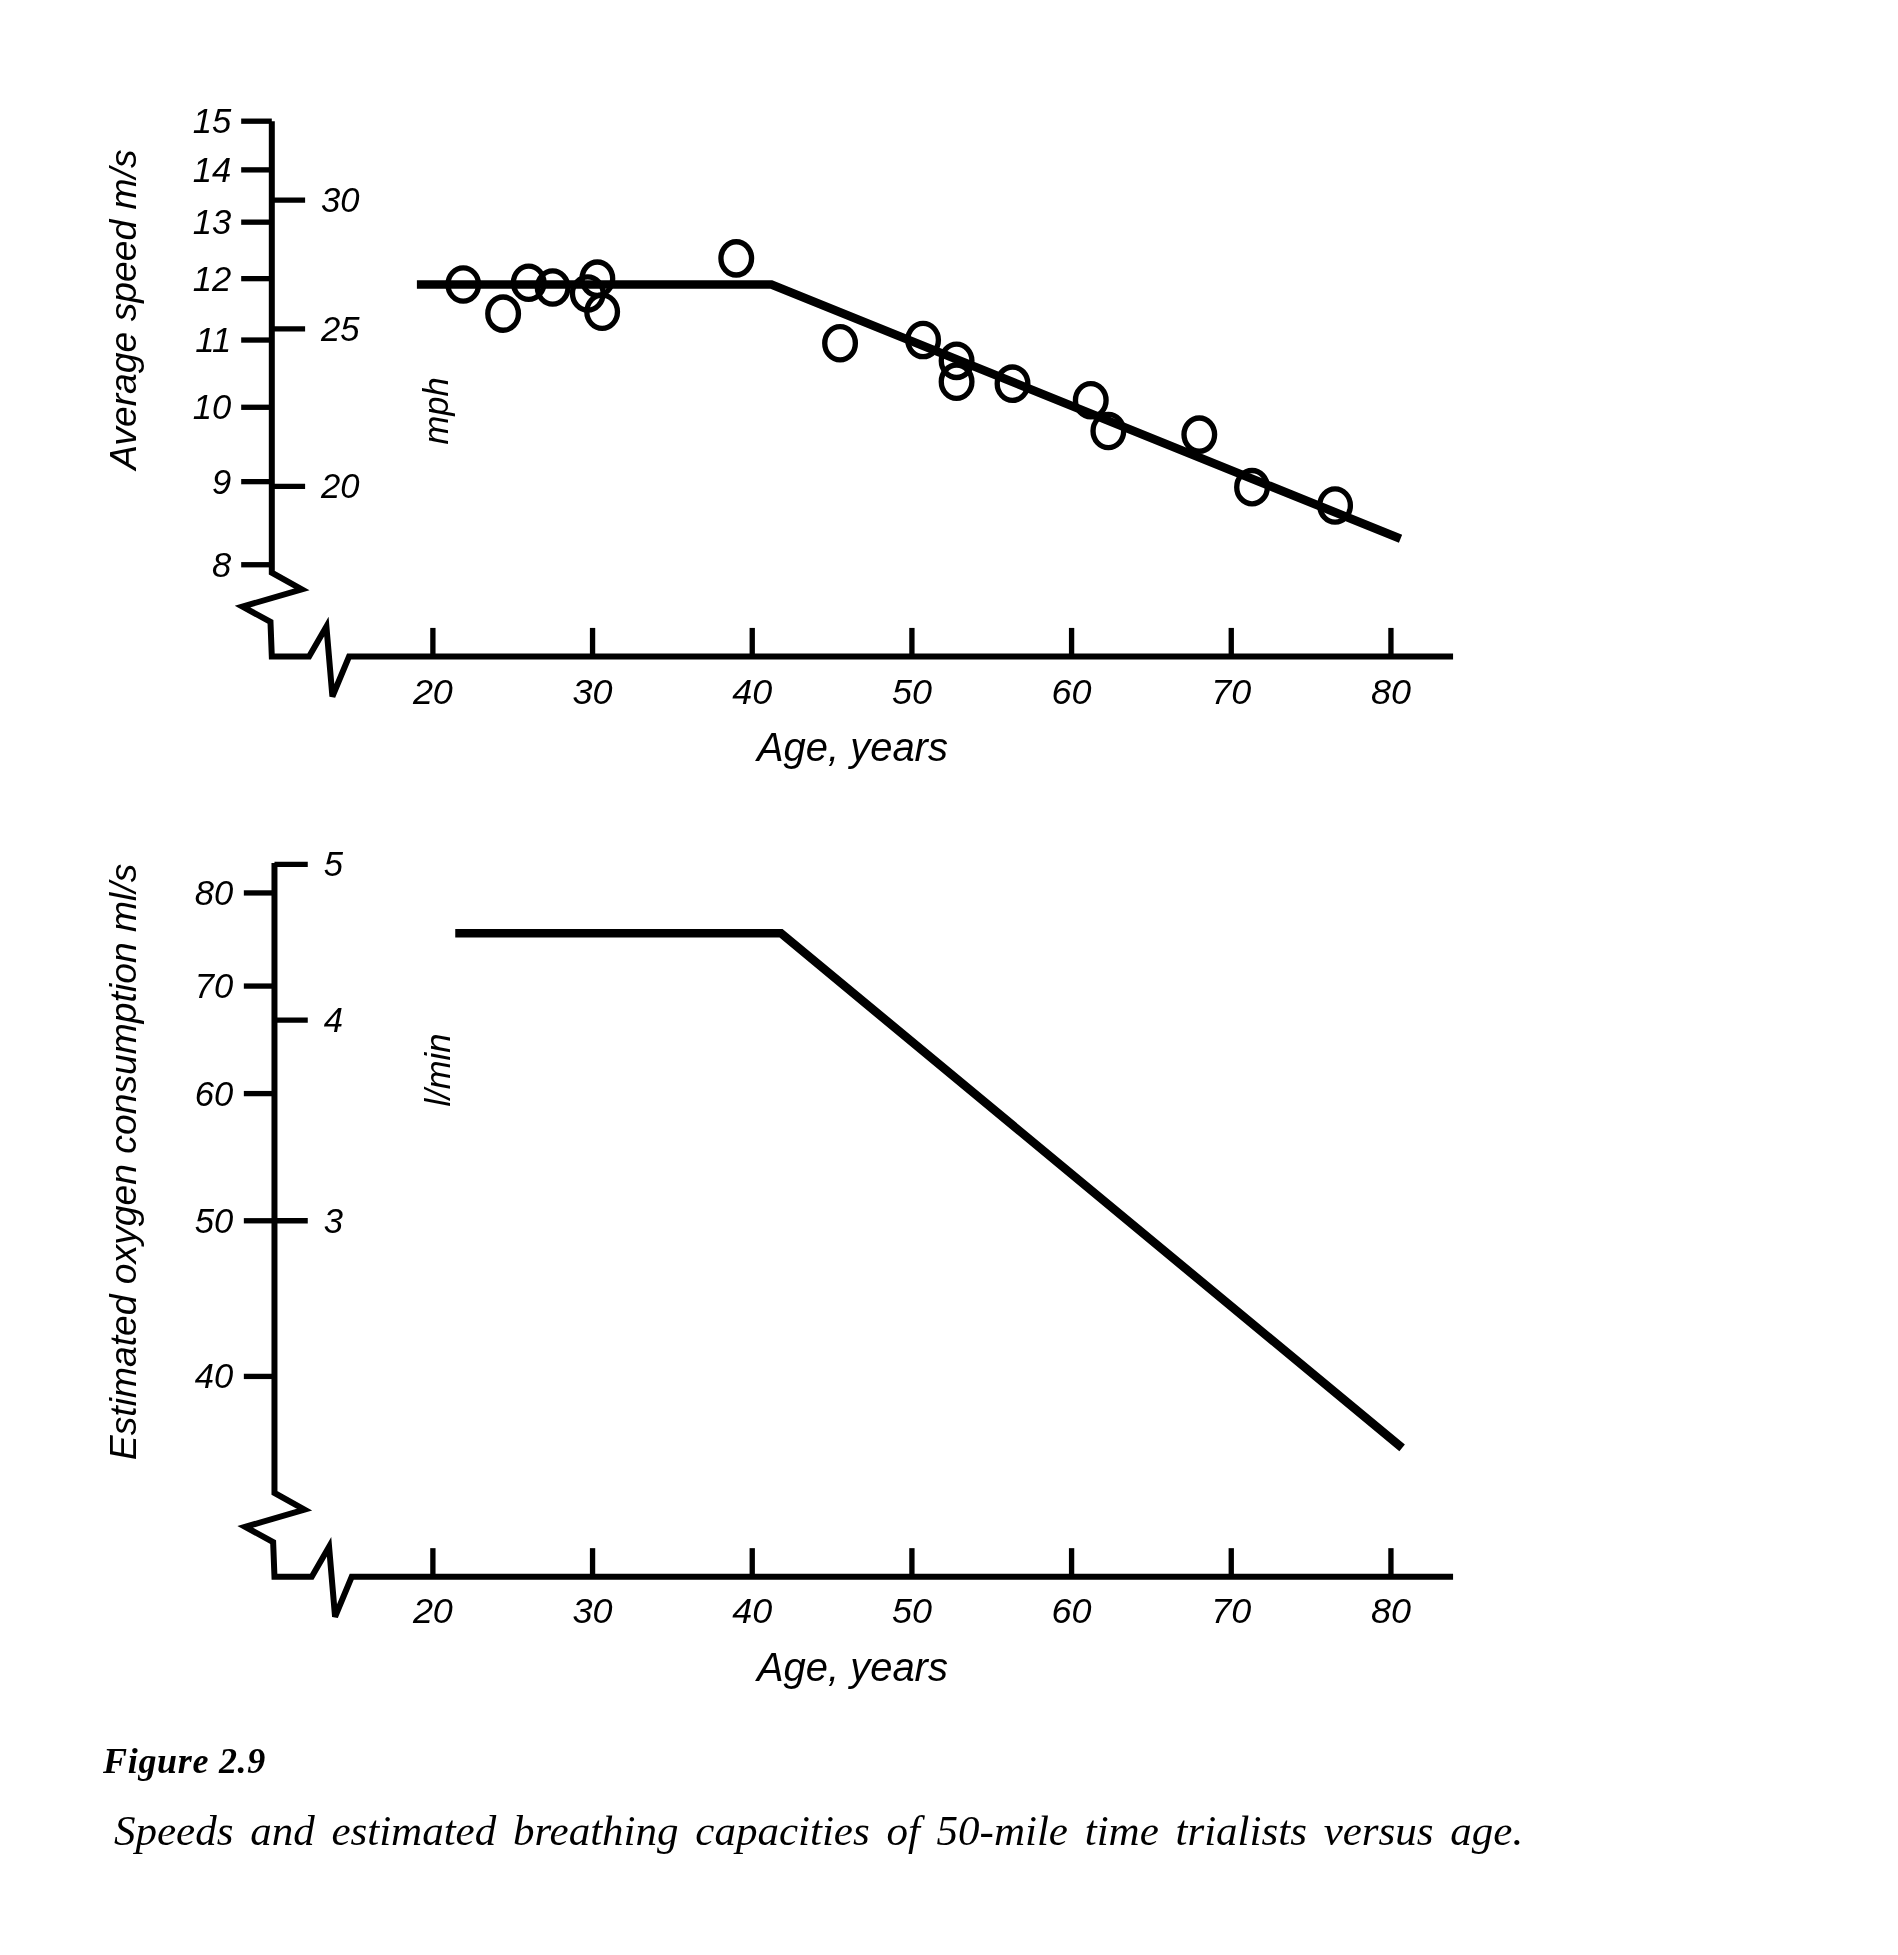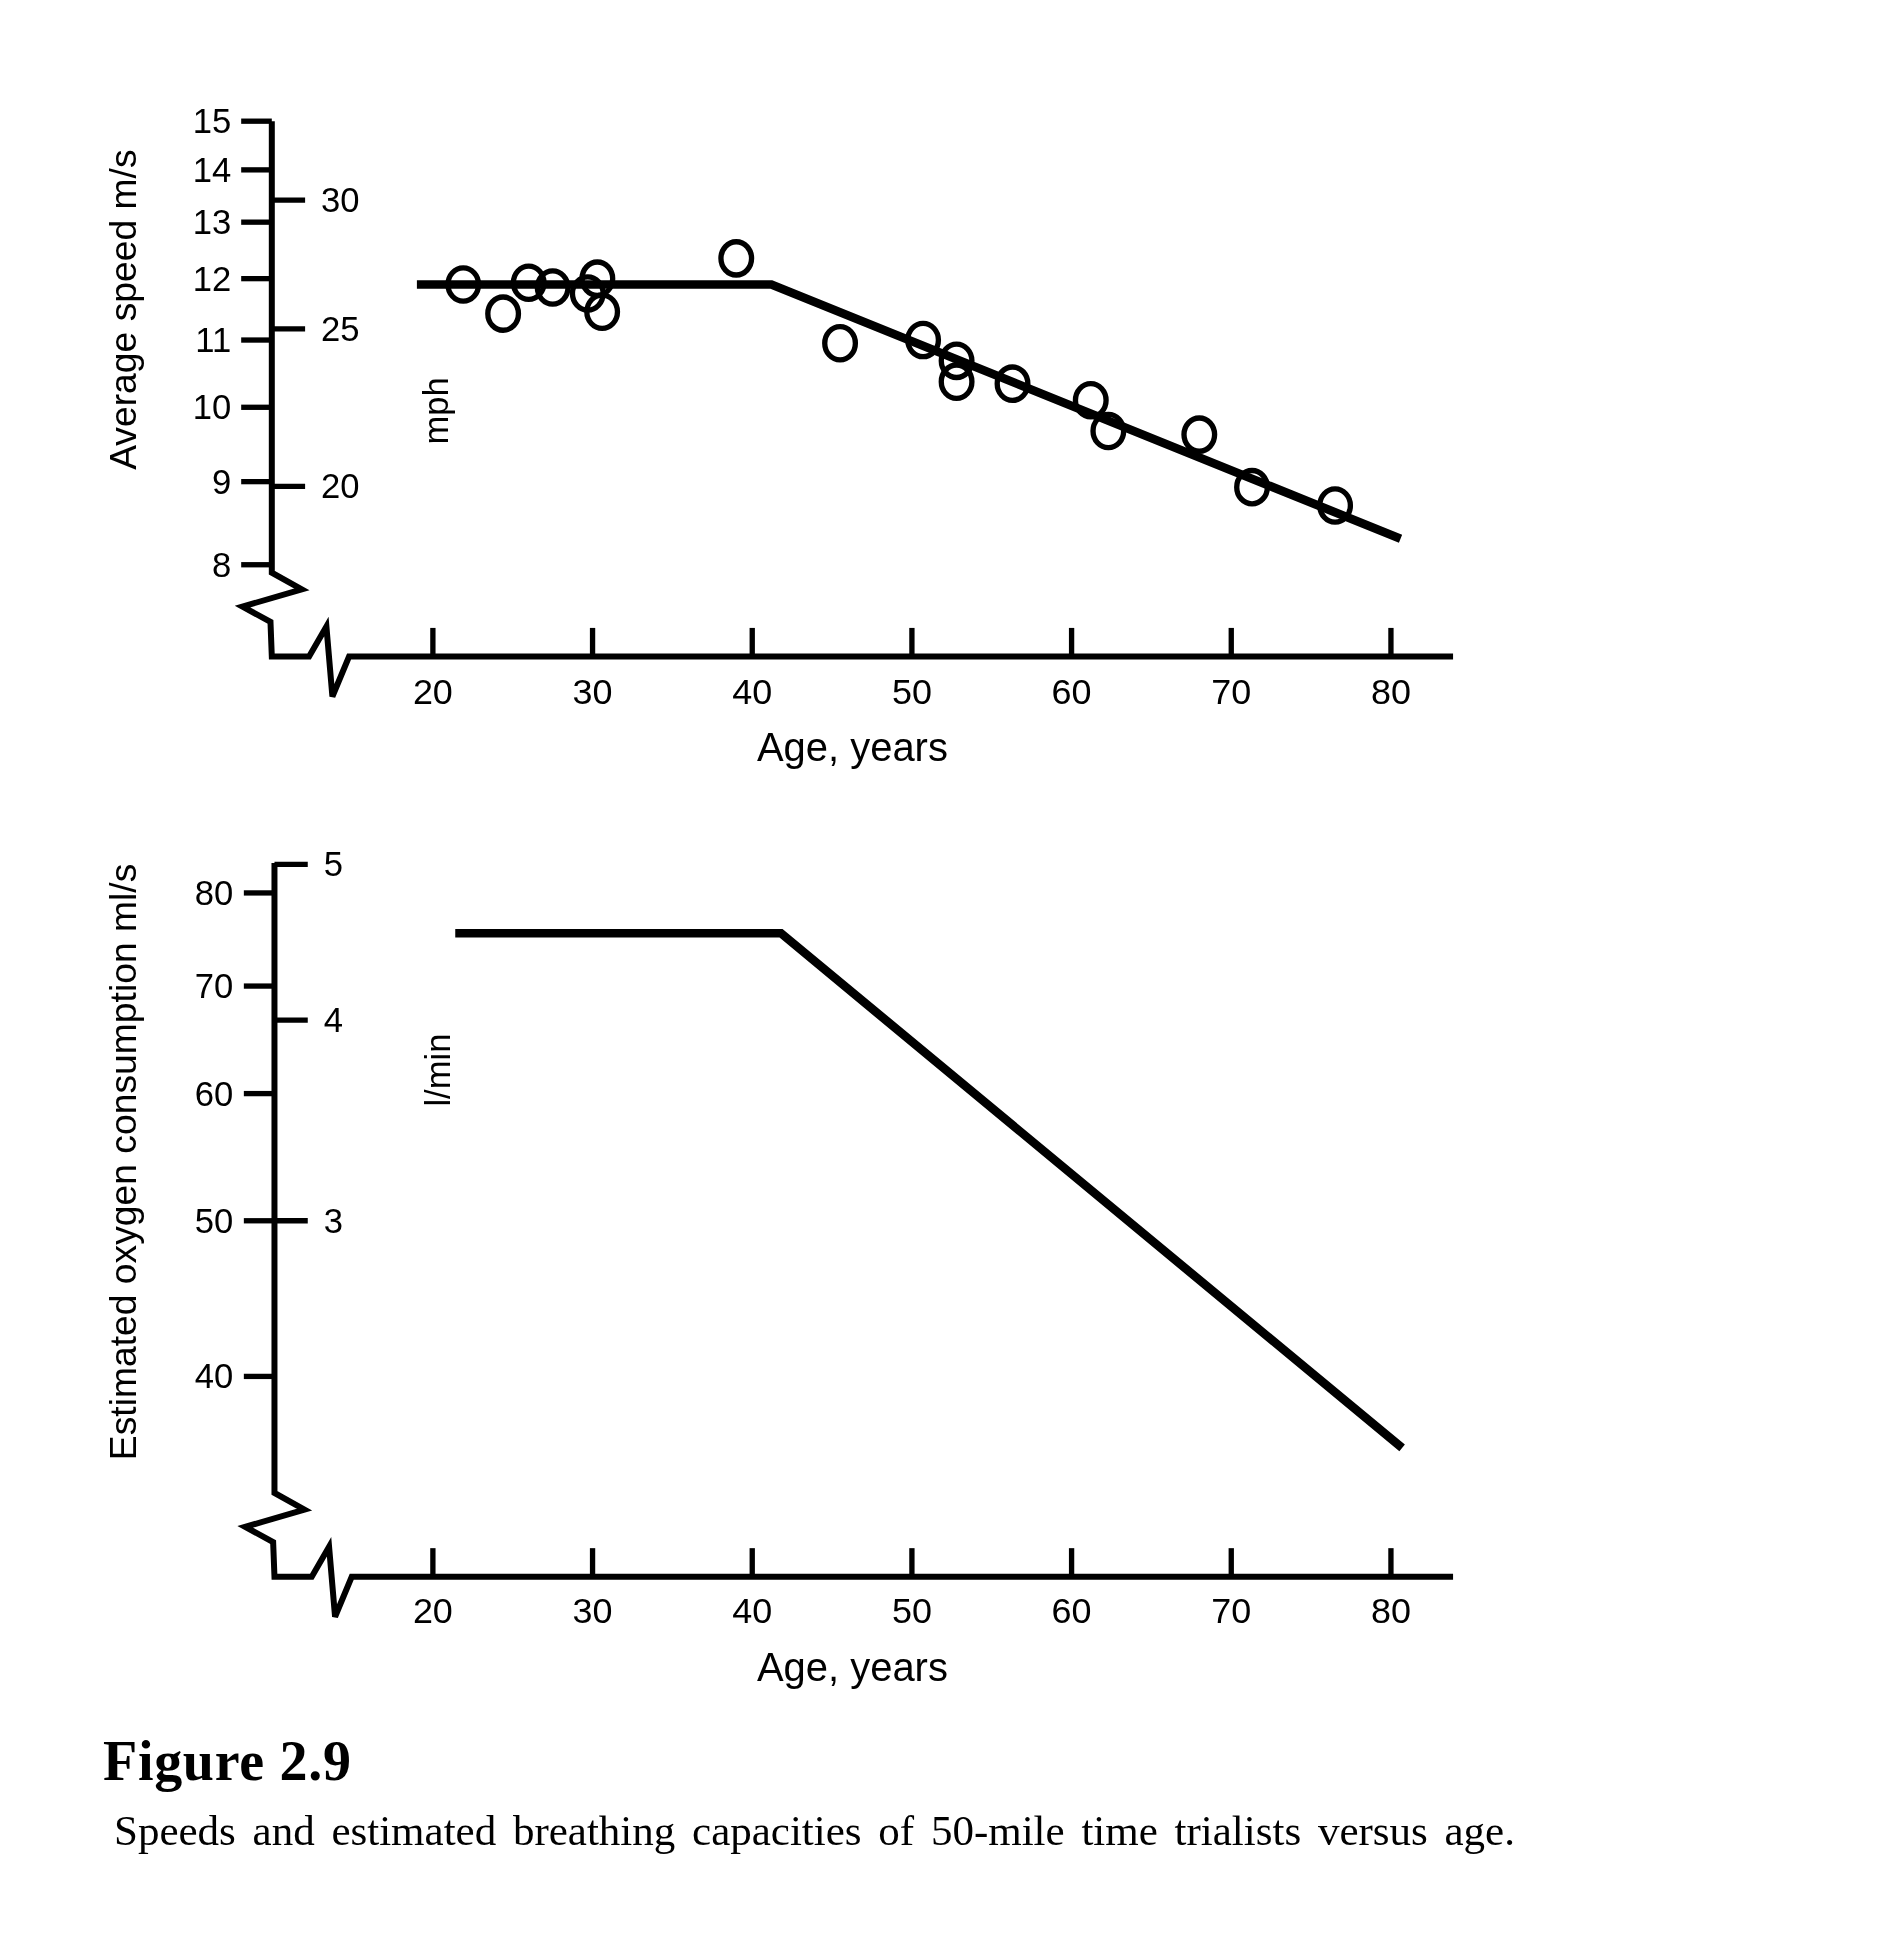--- a/index.html
+++ b/index.html
@@ -3,33 +3,34 @@
 <meta charset="utf-8">
 <style>
   html, body { margin: 0; padding: 0; background: #ffffff; }
   #page {
     position: relative;
     width: 1898px;
     height: 1955px;
     background: #ffffff;
     font-family: "Liberation Sans", sans-serif;
     overflow: hidden;
+    font-style: italic;
   }
   #chart-svg { position: absolute; left: 0; top: 0; }
   #caption {
     position: absolute;
     left: 103px;
     top: 1737px;
     width: 1732px;
     color: #000;
   }
   #caption .fig-label {
     font-family: "Liberation Serif", serif;
     font-weight: bold;
-    font-size: 56px;
+    font-size: 36px;
     line-height: 49px;
     margin: 0 0 14.7px 0;
     letter-spacing: 0.7px;
   }
   #caption .cap-line {
     font-family: "Liberation Serif", serif;
     font-size: 43px;
     line-height: 60px;
     margin: 11px;
     word-spacing: 6px;

